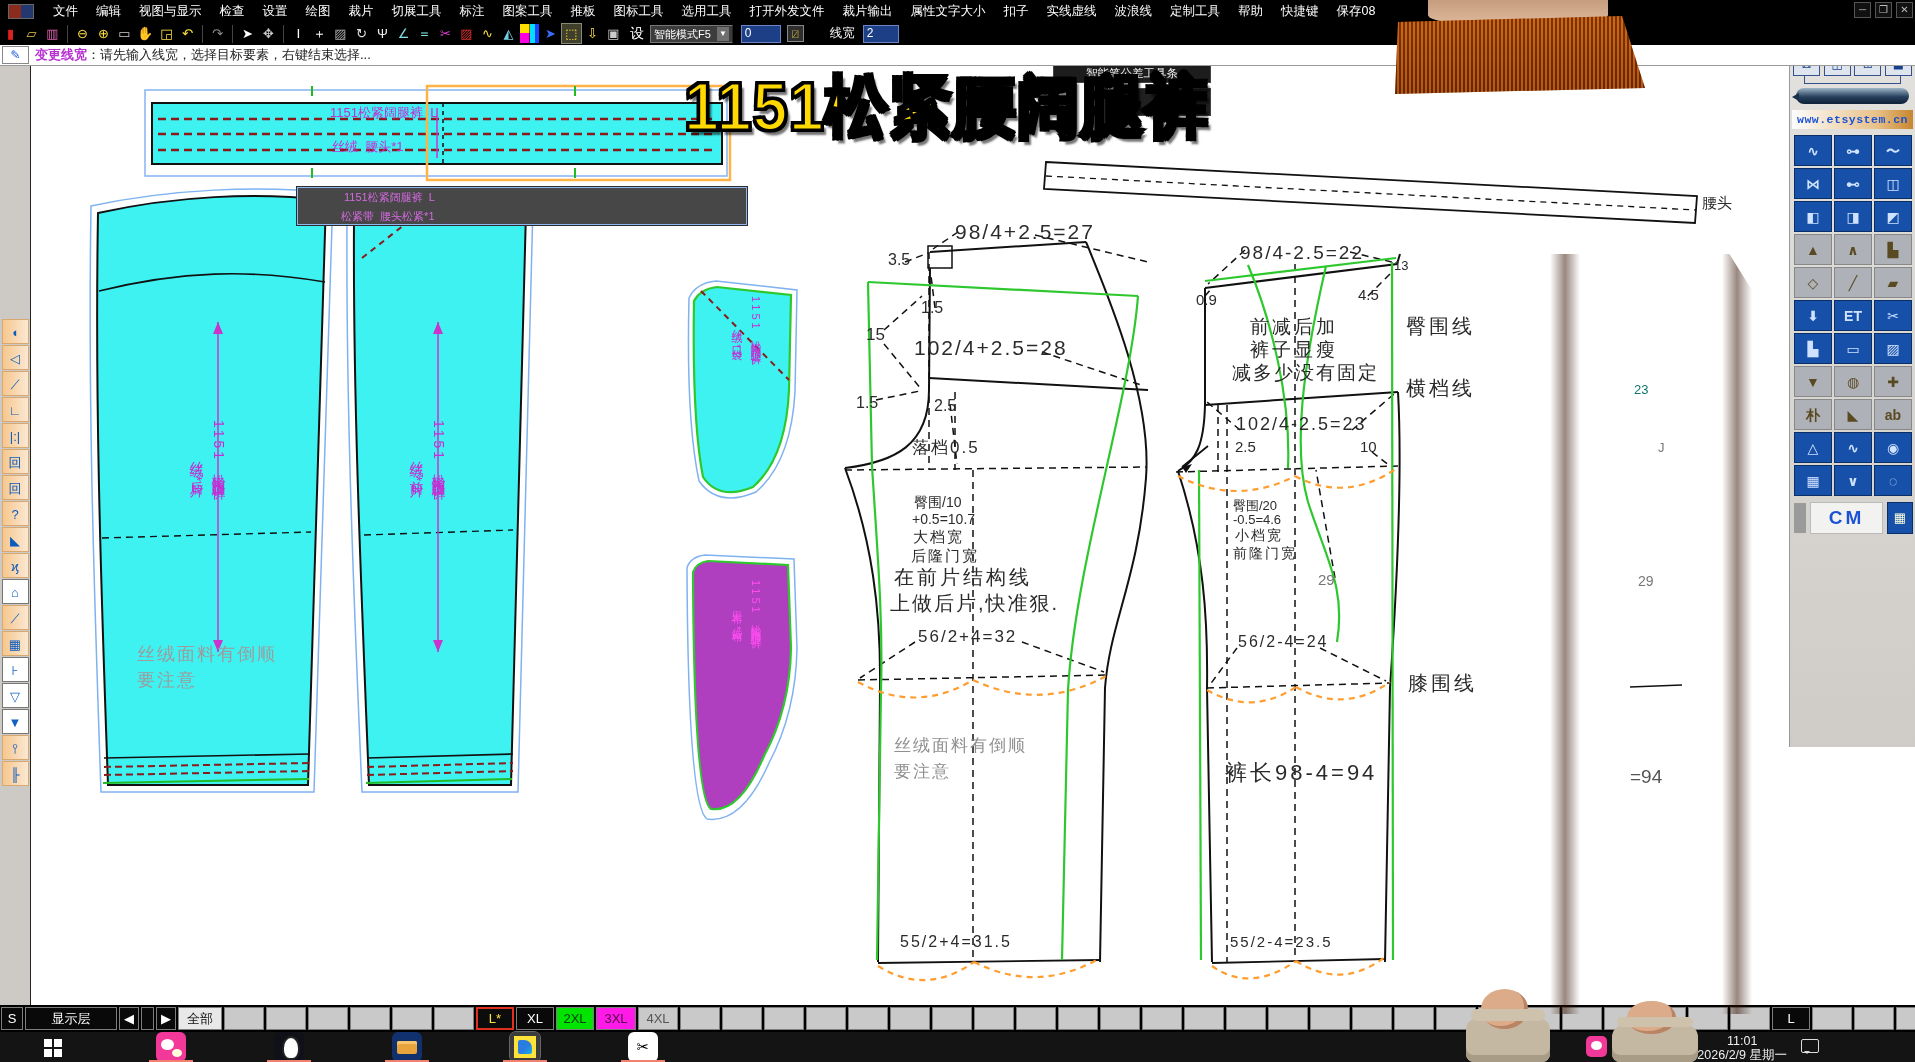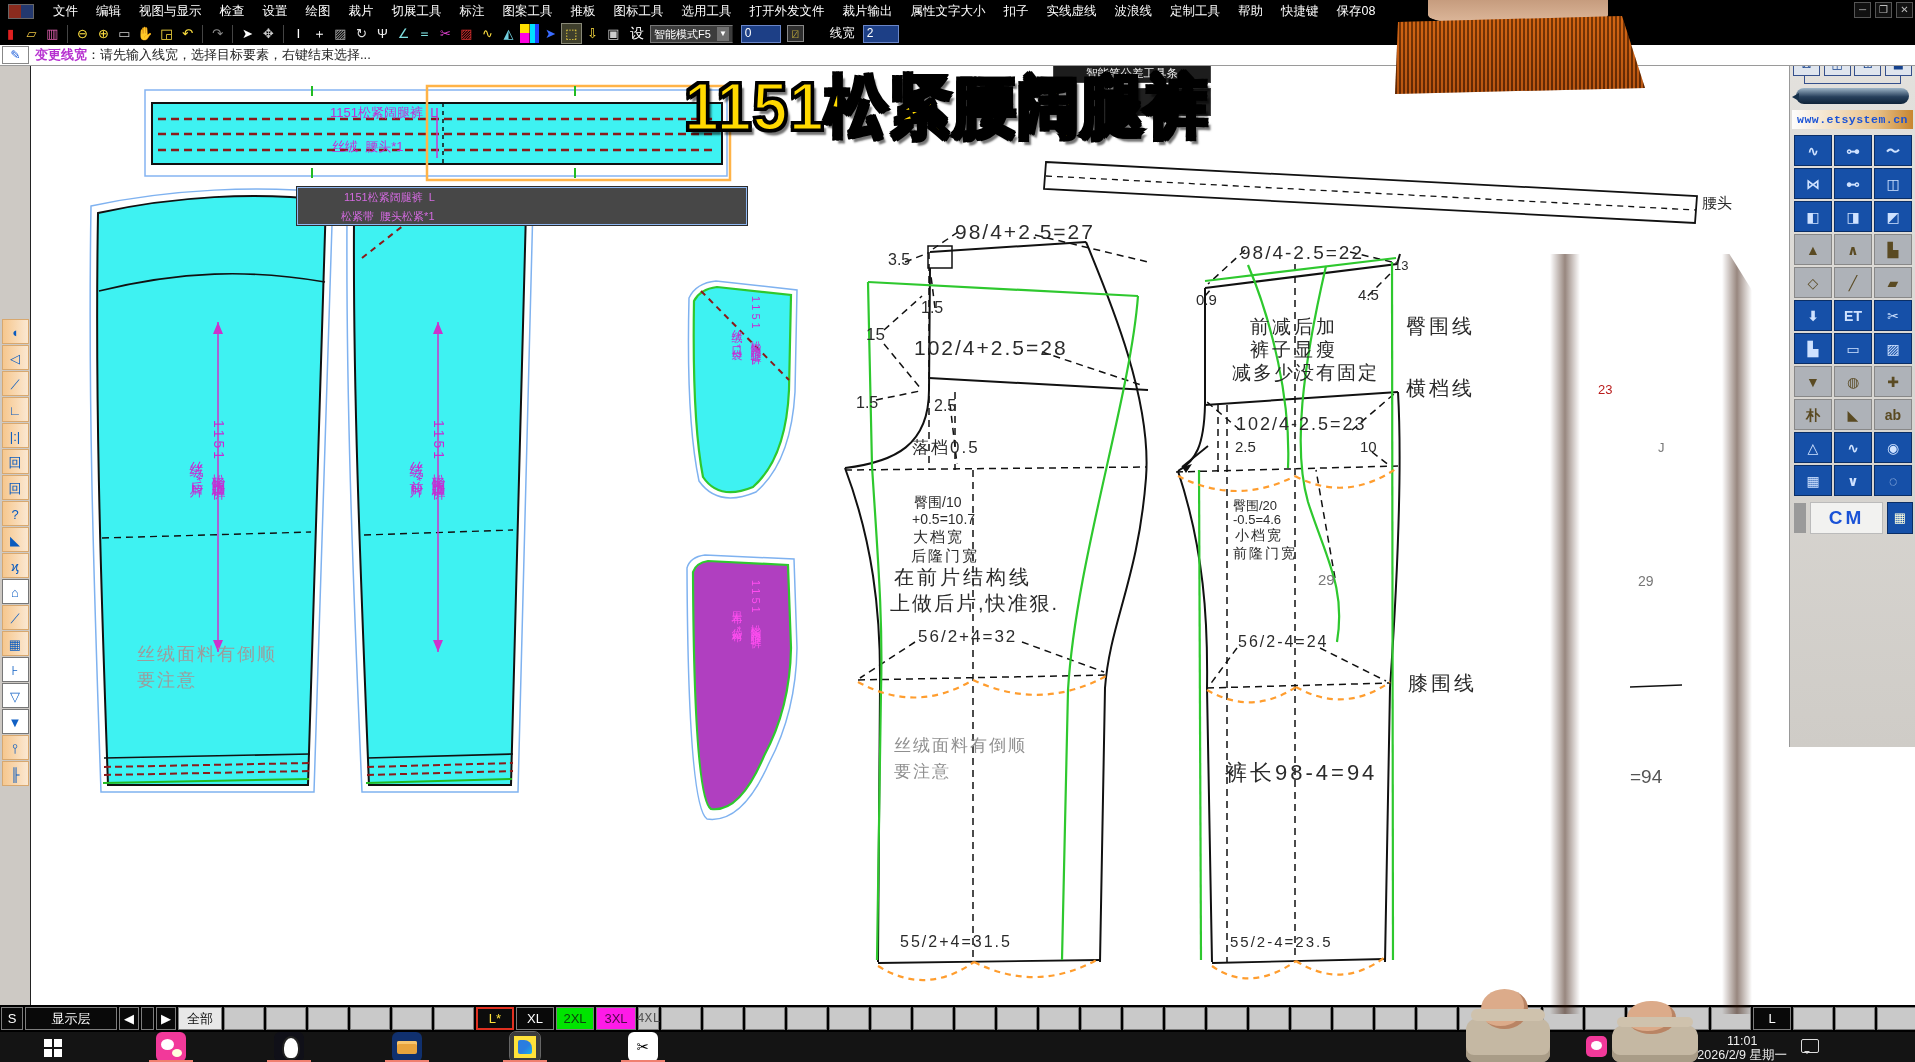--- a/index.html
+++ b/index.html
@@ -464,21 +464,21 @@
         <div class="ann" style="left: 1235px; top: 527px; font-size: 14px; letter-spacing: 2px;">小档宽</div>
         <div class="ann" style="left: 1233px; top: 545px; font-size: 14px; letter-spacing: 2px;">前隆门宽</div>
         <div class="ann" style="left: 1318px; top: 571px; font-size: 15px; color: rgb(119, 119, 119);">29</div>
         <div class="ann" style="left: 1238px; top: 633px; font-size: 16px; letter-spacing: 2px;">56/2-4=24</div>
         <div class="ann" style="left: 1225px; top: 758px; font-size: 22px; letter-spacing: 3px;">裤长98-4=94</div>
         <div class="ann" style="left: 1230px; top: 933px; font-size: 15px; letter-spacing: 2px;">55/2-4=23.5</div>
         <div class="ann" style="left: 1406px; top: 313px; font-size: 20px; letter-spacing: 3px;">臀围线</div>
         <div class="ann" style="left: 1406px; top: 375px; font-size: 20px; letter-spacing: 3px;">横档线</div>
         <div class="ann" style="left: 1408px; top: 670px; font-size: 20px; letter-spacing: 3px;">膝围线</div>
         <div class="ann" style="left: 1702px; top: 194px; font-size: 15px;">腰头</div>
-        <div class="ann" style="left: 1598px; top: 382px; font-size: 13px; color: #b91c1c;">23</div>
+        <div class="ann" style="left: 1634px; top: 382px; font-size: 13px; color: #0f766e;">23</div>
         <div class="ann" style="left: 1658px; top: 440px; font-size: 13px; color: rgb(119, 119, 119);">J</div>
         <div class="ann" style="left: 1638px; top: 573px; font-size: 14px; color: rgb(119, 119, 119);">29</div>
         <div class="ann" style="left: 1630px; top: 766px; font-size: 19px; color: rgb(85, 85, 85);">=94</div>
       </div>
   </div>
 
   <div id="sidebar">
     <div id="sb-top2">
         <div class="sb-bluebtn">▤</div>
         <div class="sb-bluebtn">▧</div>
@@ -566,21 +566,21 @@
       <div class="sz sz-cell" style="width: 40px;"></div>
       <div class="sz sz-cell" style="width: 40px;"></div>
       <div class="sz sz-cell" style="width: 40px;"></div>
       <div class="sz sz-cell" style="width: 40px;"></div>
       <div class="sz sz-cell" style="width: 40px;"></div>
       <div class="sz sz-cell" style="width: 40px;"></div>
       <div class="sz sz-lstar" style="width: 38px;">L*</div>
       <div class="sz sz-dark" style="width: 38px;">XL</div>
       <div class="sz sz-green" style="width: 38px;">2XL</div>
       <div class="sz sz-magenta" style="width: 40px;">3XL</div>
-      <div class="sz sz-cell" style="width: 21px; font-family: Liberation Mono, monospace;">4XL</div>
+      <div class="sz sz-cell" style="width: 40px;">4XL</div>
       <div class="sz sz-cell" style="width: 40px;"></div>
       <div class="sz sz-cell" style="width: 40px;"></div>
       <div class="sz sz-cell" style="width: 40px;"></div>
       <div class="sz sz-cell" style="width: 40px;"></div>
       <div class="sz sz-cell" style="width: 40px;"></div>
       <div class="sz sz-cell" style="width: 40px;"></div>
       <div class="sz sz-cell" style="width: 40px;"></div>
       <div class="sz sz-cell" style="width: 40px;"></div>
       <div class="sz sz-cell" style="width: 40px;"></div>
       <div class="sz sz-cell" style="width: 40px;"></div>

